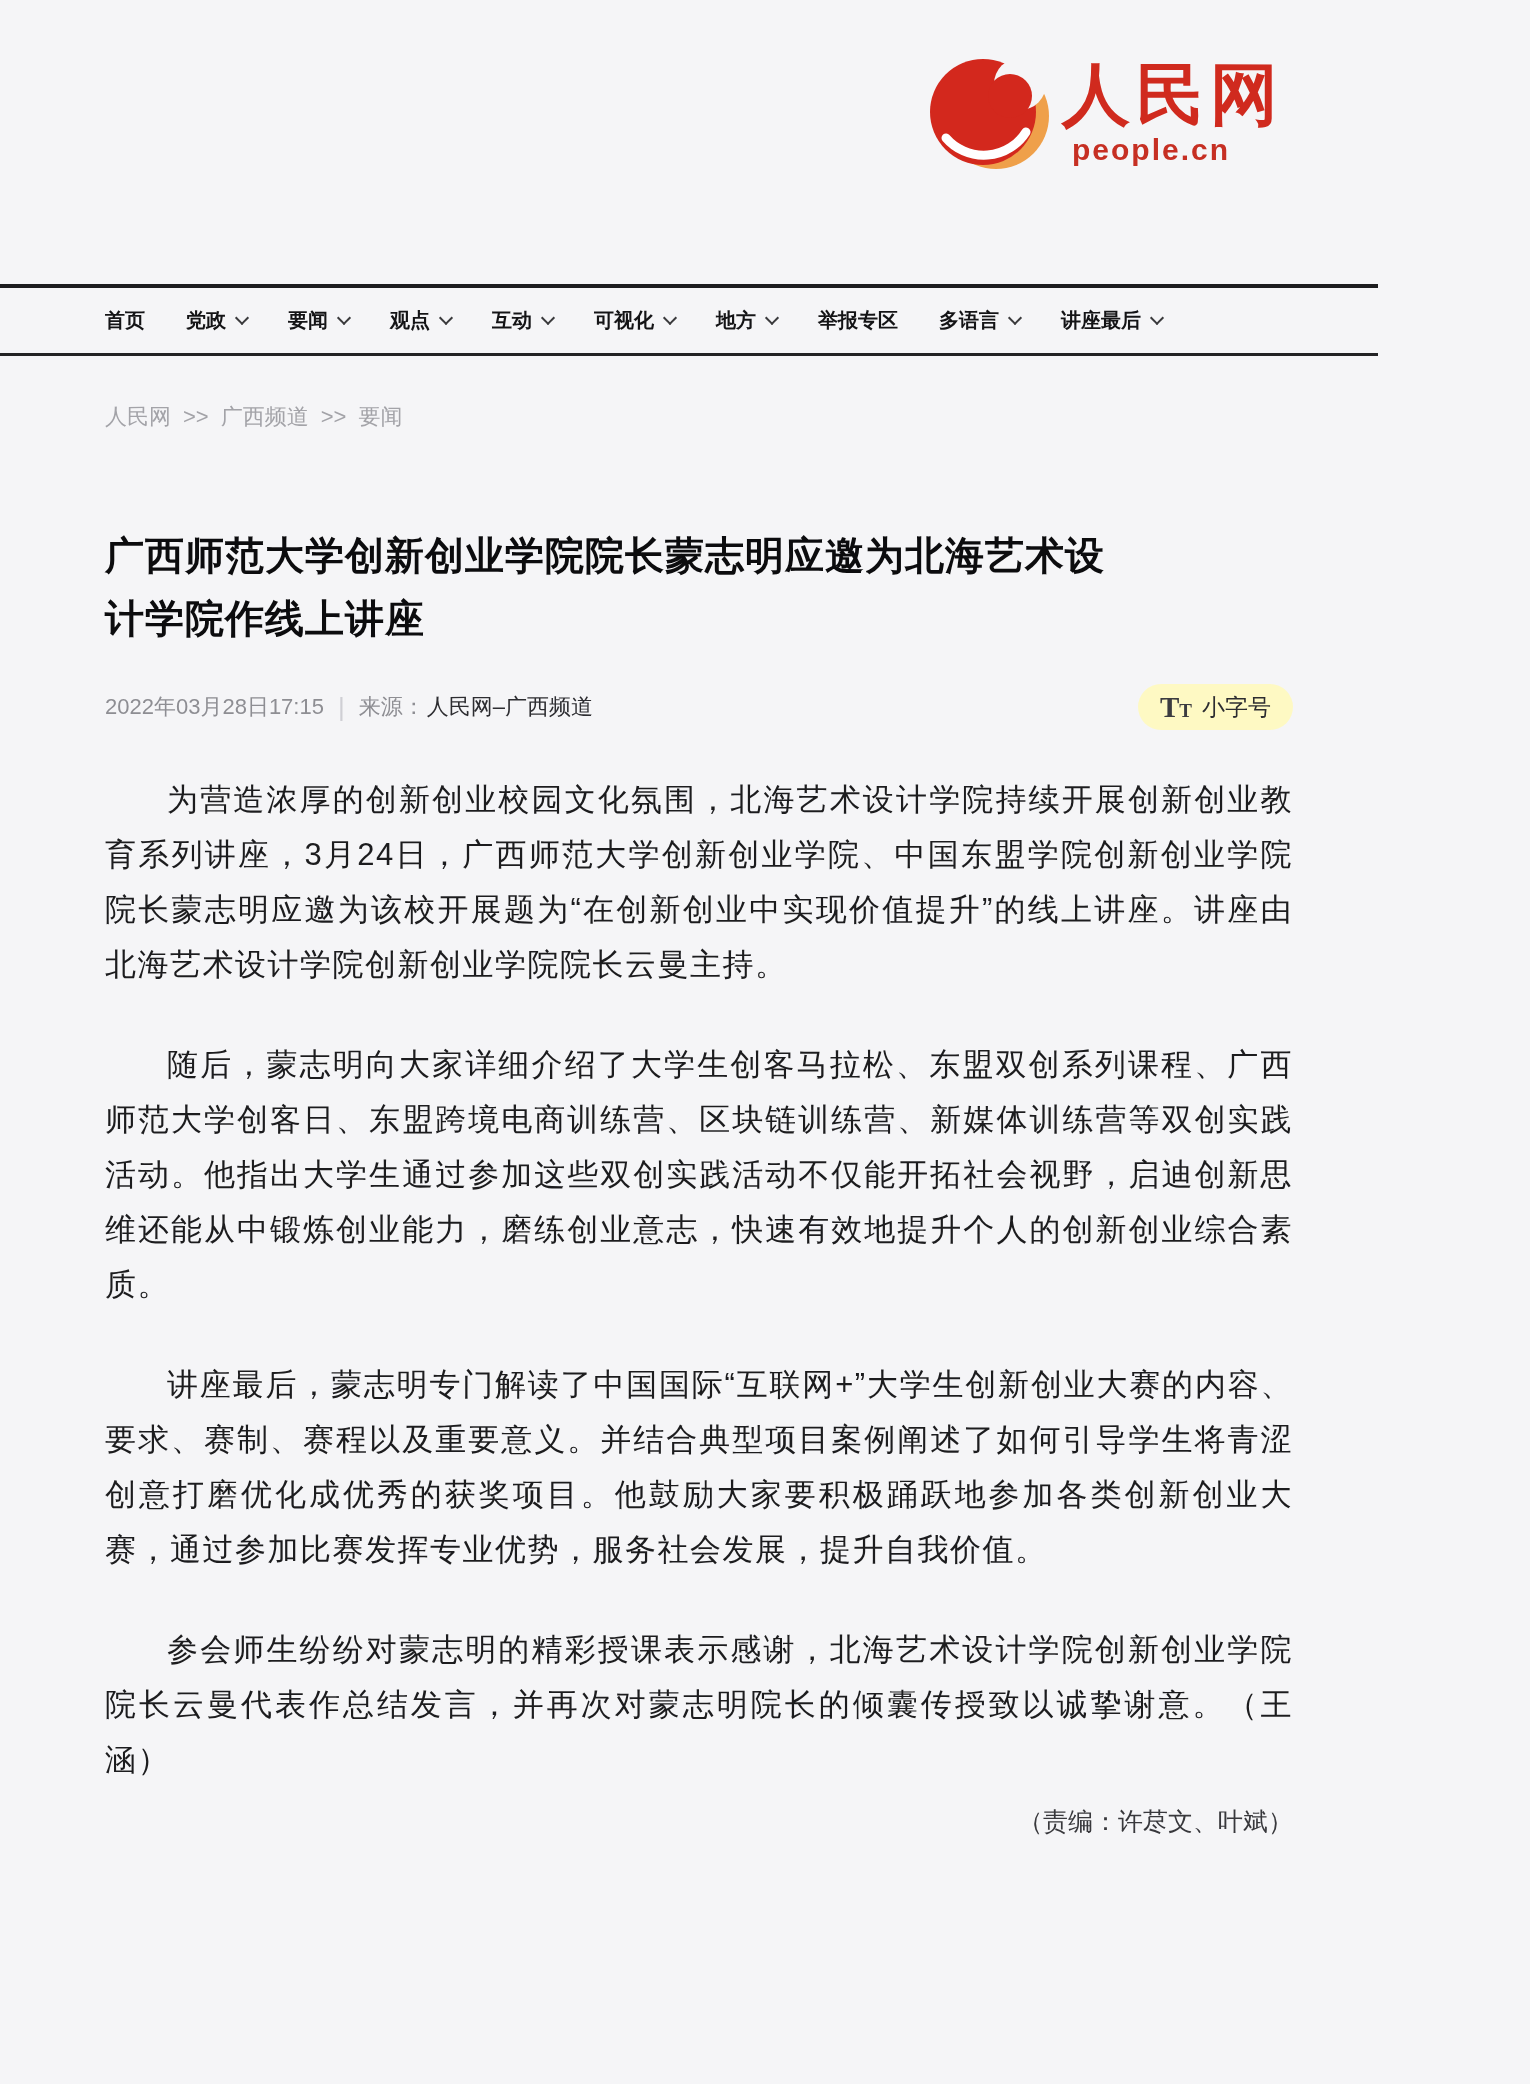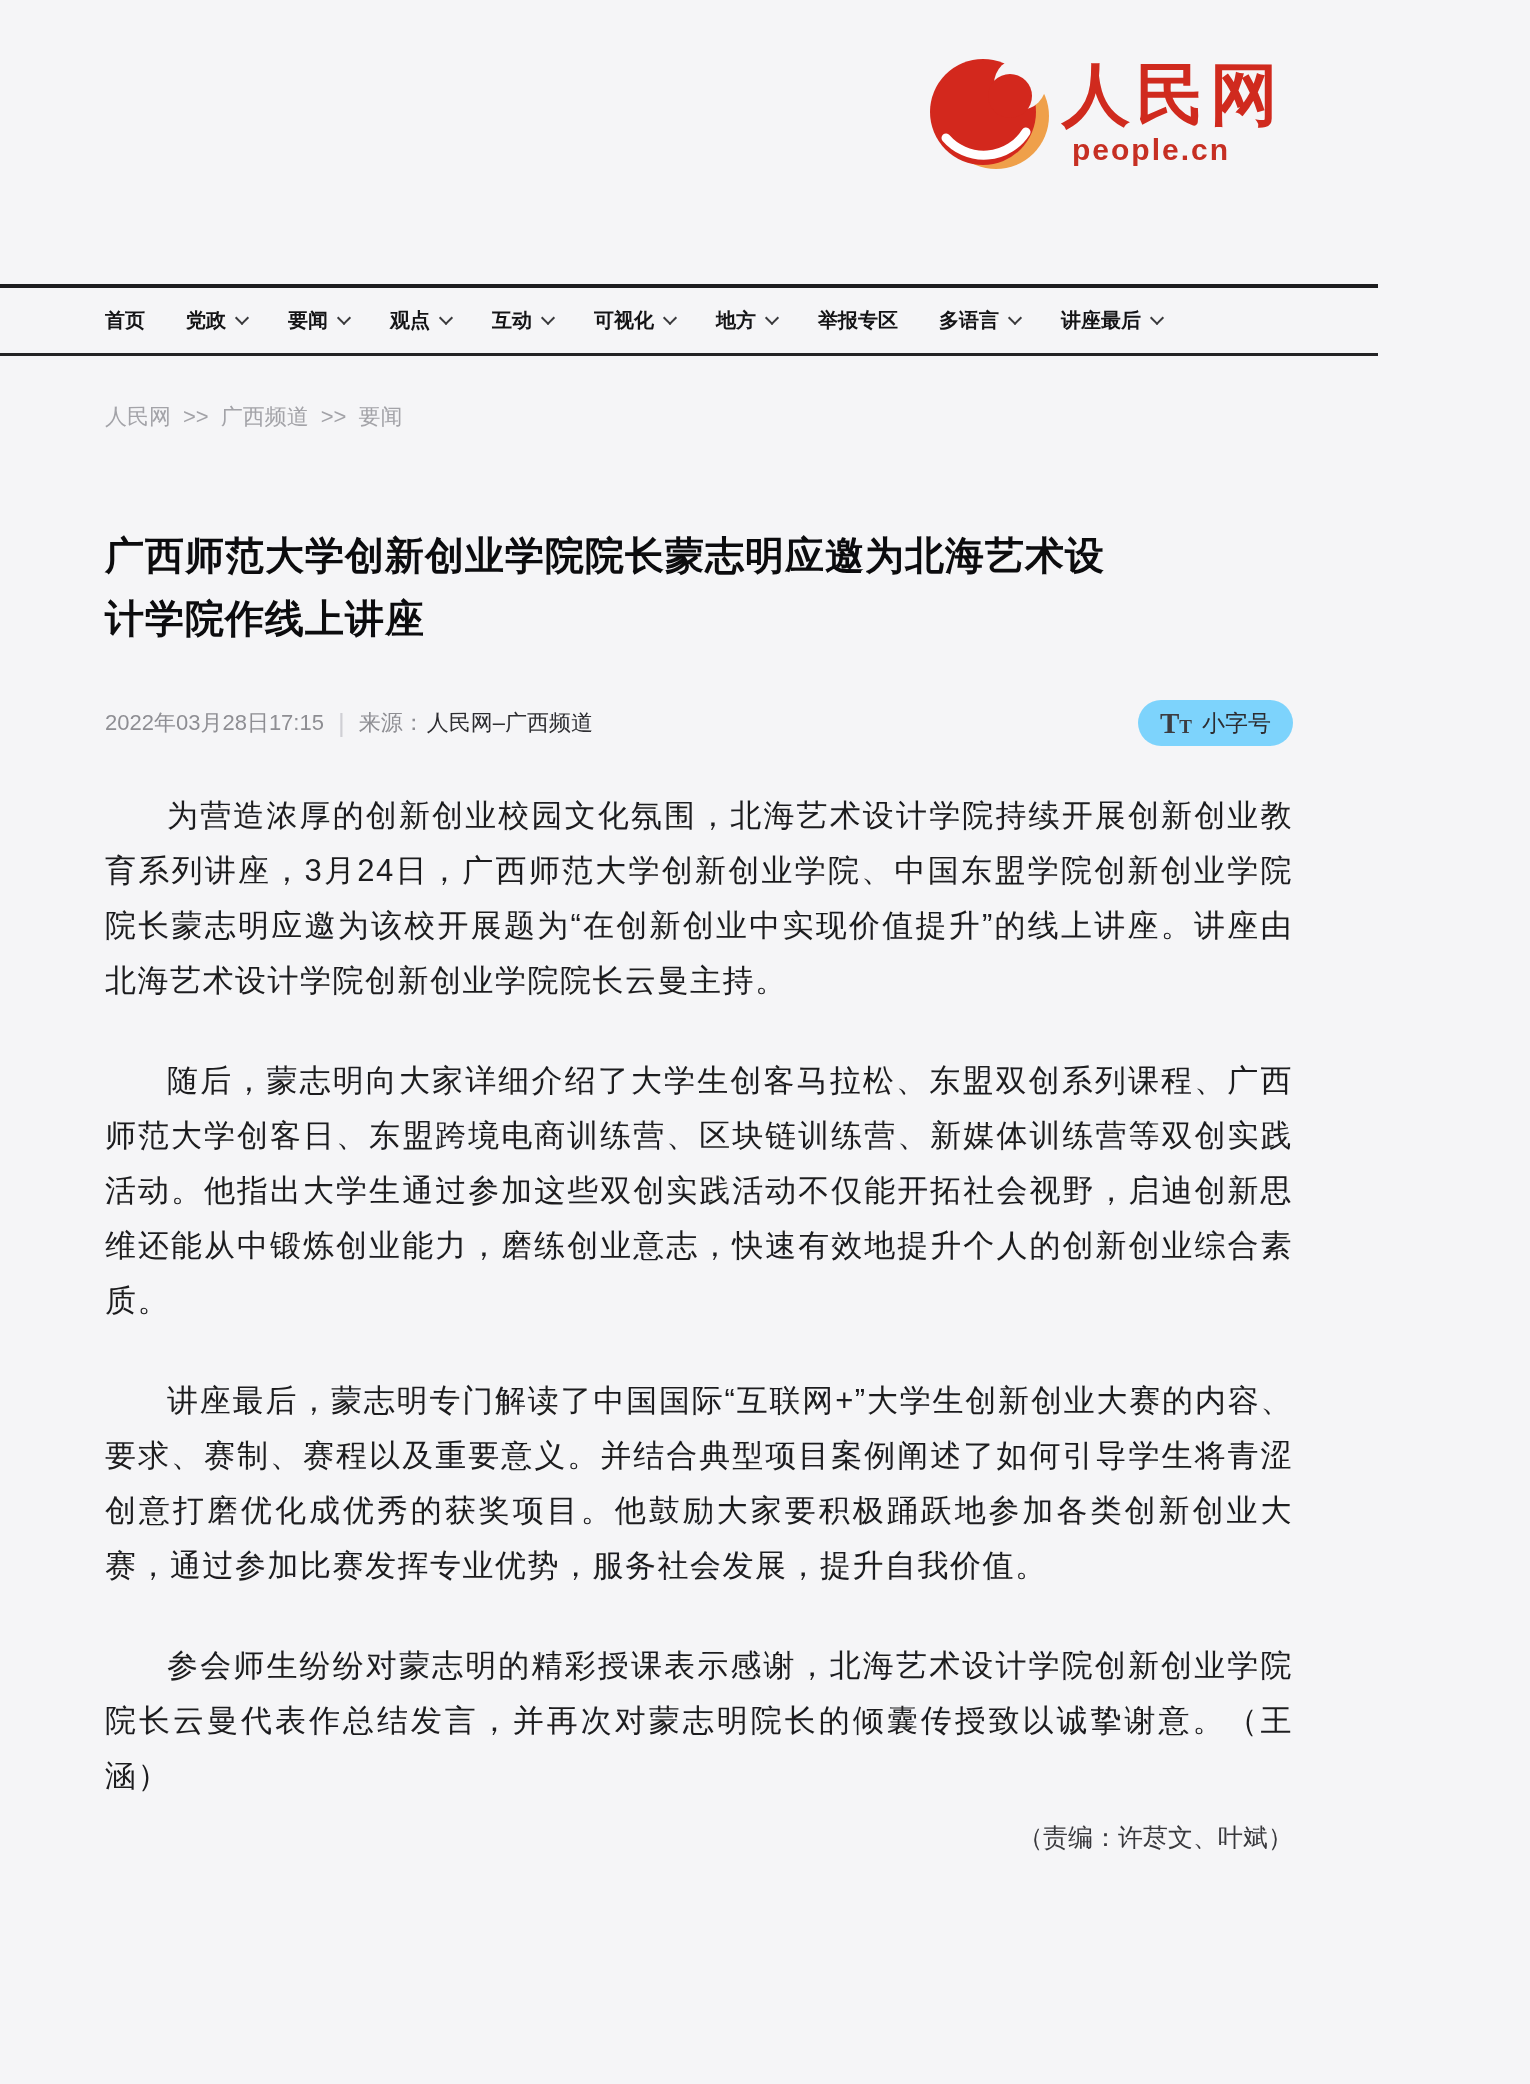--- a/index.html
+++ b/index.html
@@ -65,29 +65,29 @@
 
   
   .article { padding:0 85px 0 105px; }
   .article-title {
     margin-top:92px;
     width:1020px;
     font-size:39px; line-height:63px; font-weight:bold;
     color:#0c0c0e; letter-spacing:1px;
   }
   .meta-row {
-    margin-top:50px; height:46px;
+    margin-top:34px; height:46px;
     display:flex; justify-content:space-between; align-items:center;
   }
   .meta-left { font-size:22px; color:#8e8e93; display:flex; align-items:center; }
   .meta-sep { color:#cfcfd4; font-size:26px; margin:0 14px; font-weight:300; }
   .meta-source-label { margin-right:2px; }
   .meta-source-name { color:#2d2d31; }
   .font-pill {
-    background:#7dd3fc; border-radius:24px; height:46px;
+    background:#fef9c3; border-radius:24px; height:46px;
     padding:0 22px; display:flex; align-items:center;
     font-size:23px; color:#2c2c30; cursor:pointer;text-align:right;
   }
   .tt-icon {
     font-family:"Liberation Serif","DejaVu Serif",serif;
     font-weight:bold; color:#3c3c40; margin-right:10px; line-height:1;
   }
   .tt-big { font-size:29px; }
   .tt-small { font-size:19px; }
 

